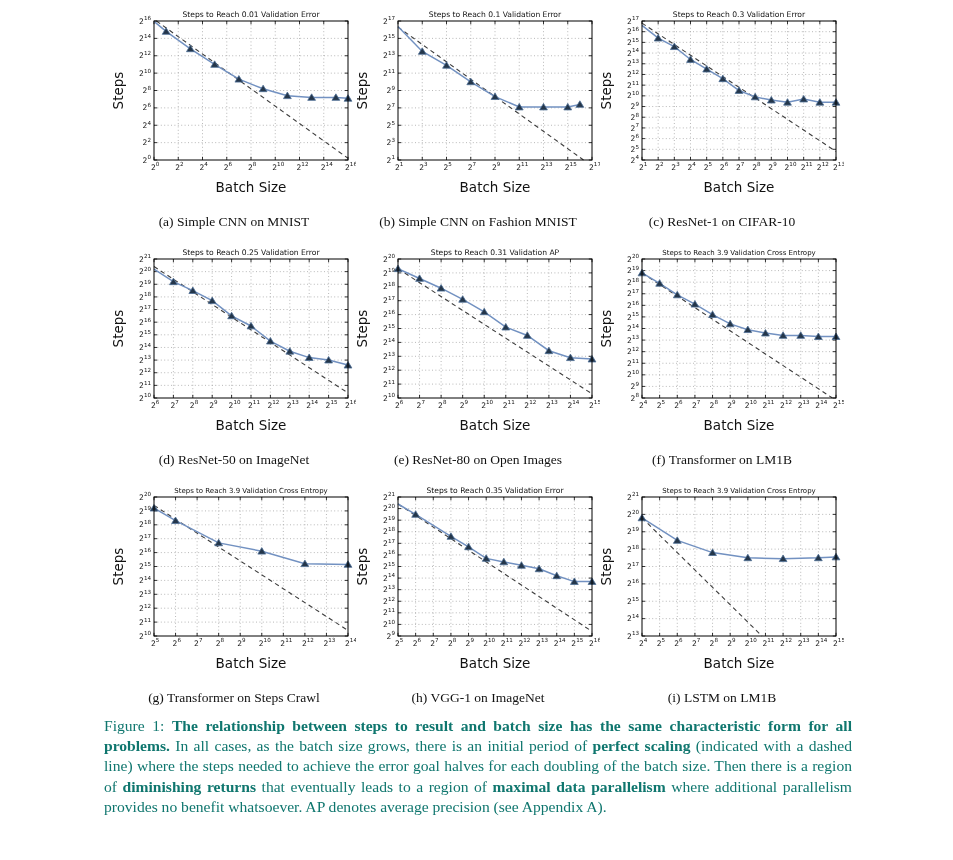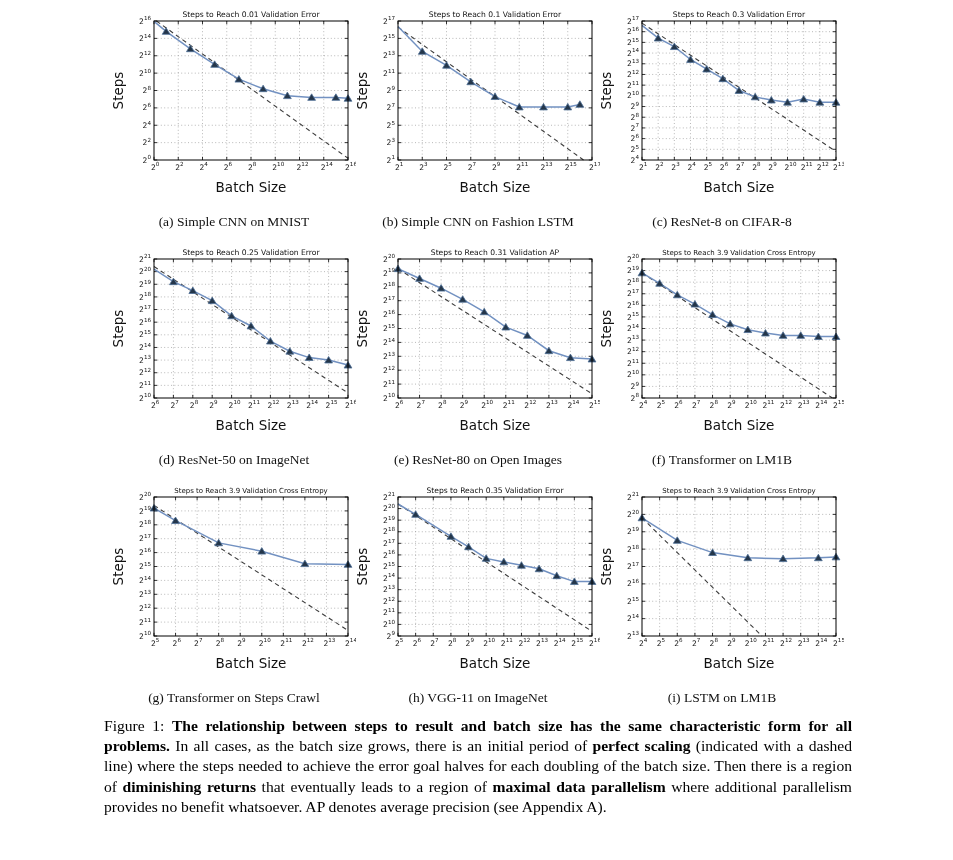--- a/index.html
+++ b/index.html
@@ -11,21 +11,21 @@
     row-gap:16px;column-gap:0;
   }
   figure.plot{margin:0;display:flex;flex-direction:column;align-items:center;}
   figure.plot svg{display:block;}
   figcaption.subcap{
     margin-top:18px;font-size:13.5px;color:#111;
     font-family:"Liberation Serif",serif;white-space:nowrap;
   }
   .figure-caption{
     position:absolute;left:104px;top:716px;width:748px;
-    font-size:15.6px;line-height:20.2px;text-align:justify;color:#000000;
+    font-size:15.6px;line-height:20.2px;text-align:justify;color:#0f766e;
     font-family:"Liberation Serif",serif;margin:0;
   }
   .figure-caption b{font-weight:bold;}
   text{font-family:"DejaVu Sans","Liberation Sans",sans-serif;}
 </style>
 </head>
 <body>
 
 <div class="page">
   <div class="chart-grid">
@@ -195,21 +195,21 @@
           <path d="M 139 84.98125 L 142.9 91.48125 L 135.1 91.48125 Z" fill="#24364a" stroke="#4e6f96" stroke-width="0.8"></path>
           <path d="M 163.25 95.40625000000001 L 167.15 101.90625000000001 L 159.35 101.90625000000001 Z" fill="#24364a" stroke="#4e6f96" stroke-width="0.8"></path>
           <path d="M 187.5 95.40625000000001 L 191.4 101.90625000000001 L 183.6 101.90625000000001 Z" fill="#24364a" stroke="#4e6f96" stroke-width="0.8"></path>
           <path d="M 211.75 95.40625000000001 L 215.65 101.90625000000001 L 207.85 101.90625000000001 Z" fill="#24364a" stroke="#4e6f96" stroke-width="0.8"></path>
           <path d="M 223.875 92.8 L 227.775 99.3 L 219.975 99.3 Z" fill="#24364a" stroke="#4e6f96" stroke-width="0.8"></path>
           <rect x="42" y="13" width="194" height="139" fill="none" stroke="#000000" stroke-width="1"></rect>
           <text x="139" y="8.5" text-anchor="middle" font-size="7.6" fill="#111111">Steps to Reach 0.1 Validation Error</text>
           <text x="139" y="184" text-anchor="middle" font-size="13.5" fill="#111111">Batch Size</text>
           <text x="11" y="82.5" text-anchor="middle" font-size="13.5" fill="#111111" transform="rotate(-90 11 82.5)">Steps</text>
         </svg>
-      <figcaption class="subcap">(b) Simple CNN on Fashion LSTM</figcaption>
+      <figcaption class="subcap">(b) Simple CNN on Fashion MNIST</figcaption>
     </figure>
     <figure class="plot">
       <svg width="244" height="188" viewBox="0 0 244 188">
           <line x1="42" y1="152" x2="45.2" y2="152" stroke="#000000" stroke-width="0.8"></line>
           <line x1="232.8" y1="152" x2="236" y2="152" stroke="#000000" stroke-width="0.8"></line>
           <text x="39" y="154.6" text-anchor="end" font-size="7.6" fill="#111111">2<tspan font-size="5.6" dy="-3.2">4</tspan></text>
           <line x1="42" y1="141.30769230769232" x2="236" y2="141.30769230769232" stroke="#9b9b9b" stroke-width="0.7" stroke-dasharray="1 2.4"></line>
           <line x1="42" y1="141.30769230769232" x2="45.2" y2="141.30769230769232" stroke="#000000" stroke-width="0.8"></line>
           <line x1="232.8" y1="141.30769230769232" x2="236" y2="141.30769230769232" stroke="#000000" stroke-width="0.8"></line>
           <text x="39" y="143.90769230769232" text-anchor="end" font-size="7.6" fill="#111111">2<tspan font-size="5.6" dy="-3.2">5</tspan></text>
@@ -322,21 +322,21 @@
           <path d="M 171.33333333333331 88.52307692307693 L 175.23333333333332 95.02307692307693 L 167.4333333333333 95.02307692307693 Z" fill="#24364a" stroke="#4e6f96" stroke-width="0.8"></path>
           <path d="M 187.5 90.66153846153846 L 191.4 97.16153846153846 L 183.6 97.16153846153846 Z" fill="#24364a" stroke="#4e6f96" stroke-width="0.8"></path>
           <path d="M 203.66666666666669 87.45384615384616 L 207.5666666666667 93.95384615384616 L 199.76666666666668 93.95384615384616 Z" fill="#24364a" stroke="#4e6f96" stroke-width="0.8"></path>
           <path d="M 219.83333333333331 90.66153846153846 L 223.73333333333332 97.16153846153846 L 215.9333333333333 97.16153846153846 Z" fill="#24364a" stroke="#4e6f96" stroke-width="0.8"></path>
           <path d="M 236 90.66153846153846 L 239.9 97.16153846153846 L 232.1 97.16153846153846 Z" fill="#24364a" stroke="#4e6f96" stroke-width="0.8"></path>
           <rect x="42" y="13" width="194" height="139" fill="none" stroke="#000000" stroke-width="1"></rect>
           <text x="139" y="8.5" text-anchor="middle" font-size="7.6" fill="#111111">Steps to Reach 0.3 Validation Error</text>
           <text x="139" y="184" text-anchor="middle" font-size="13.5" fill="#111111">Batch Size</text>
           <text x="11" y="82.5" text-anchor="middle" font-size="13.5" fill="#111111" transform="rotate(-90 11 82.5)">Steps</text>
         </svg>
-      <figcaption class="subcap">(c) ResNet-8 on CIFAR-8</figcaption>
+      <figcaption class="subcap">(c) ResNet-1 on CIFAR-10</figcaption>
     </figure>
     <figure class="plot">
       <svg width="244" height="188" viewBox="0 0 244 188">
           <line x1="42" y1="152" x2="45.2" y2="152" stroke="#000000" stroke-width="0.8"></line>
           <line x1="232.8" y1="152" x2="236" y2="152" stroke="#000000" stroke-width="0.8"></line>
           <text x="39" y="154.6" text-anchor="end" font-size="7.6" fill="#111111">2<tspan font-size="5.6" dy="-3.2">10</tspan></text>
           <line x1="42" y1="139.36363636363637" x2="236" y2="139.36363636363637" stroke="#9b9b9b" stroke-width="0.7" stroke-dasharray="1 2.4"></line>
           <line x1="42" y1="139.36363636363637" x2="45.2" y2="139.36363636363637" stroke="#000000" stroke-width="0.8"></line>
           <line x1="232.8" y1="139.36363636363637" x2="236" y2="139.36363636363637" stroke="#000000" stroke-width="0.8"></line>
           <text x="39" y="141.96363636363637" text-anchor="end" font-size="7.6" fill="#111111">2<tspan font-size="5.6" dy="-3.2">11</tspan></text>
@@ -865,21 +865,21 @@
           <path d="M 165.45454545454544 77.74166666666667 L 169.35454545454544 84.24166666666667 L 161.55454545454543 84.24166666666667 Z" fill="#24364a" stroke="#4e6f96" stroke-width="0.8"></path>
           <path d="M 183.0909090909091 81.21666666666667 L 186.9909090909091 87.71666666666667 L 179.1909090909091 87.71666666666667 Z" fill="#24364a" stroke="#4e6f96" stroke-width="0.8"></path>
           <path d="M 200.72727272727275 88.16666666666667 L 204.62727272727275 94.66666666666667 L 196.82727272727274 94.66666666666667 Z" fill="#24364a" stroke="#4e6f96" stroke-width="0.8"></path>
           <path d="M 218.36363636363635 93.95833333333334 L 222.26363636363635 100.45833333333334 L 214.46363636363634 100.45833333333334 Z" fill="#24364a" stroke="#4e6f96" stroke-width="0.8"></path>
           <path d="M 236 93.95833333333334 L 239.9 100.45833333333334 L 232.1 100.45833333333334 Z" fill="#24364a" stroke="#4e6f96" stroke-width="0.8"></path>
           <rect x="42" y="13" width="194" height="139" fill="none" stroke="#000000" stroke-width="1"></rect>
           <text x="139" y="8.5" text-anchor="middle" font-size="7.6" fill="#111111">Steps to Reach 0.35 Validation Error</text>
           <text x="139" y="184" text-anchor="middle" font-size="13.5" fill="#111111">Batch Size</text>
           <text x="11" y="82.5" text-anchor="middle" font-size="13.5" fill="#111111" transform="rotate(-90 11 82.5)">Steps</text>
         </svg>
-      <figcaption class="subcap">(h) VGG-11 on ImageNet</figcaption>
+      <figcaption class="subcap">(h) VGG-1 on ImageNet</figcaption>
     </figure>
     <figure class="plot">
       <svg width="244" height="188" viewBox="0 0 244 188">
           <line x1="42" y1="152" x2="45.2" y2="152" stroke="#000000" stroke-width="0.8"></line>
           <line x1="232.8" y1="152" x2="236" y2="152" stroke="#000000" stroke-width="0.8"></line>
           <text x="39" y="154.6" text-anchor="end" font-size="7.6" fill="#111111">2<tspan font-size="5.6" dy="-3.2">13</tspan></text>
           <line x1="42" y1="134.625" x2="236" y2="134.625" stroke="#9b9b9b" stroke-width="0.7" stroke-dasharray="1 2.4"></line>
           <line x1="42" y1="134.625" x2="45.2" y2="134.625" stroke="#000000" stroke-width="0.8"></line>
           <line x1="232.8" y1="134.625" x2="236" y2="134.625" stroke="#000000" stroke-width="0.8"></line>
           <text x="39" y="137.225" text-anchor="end" font-size="7.6" fill="#111111">2<tspan font-size="5.6" dy="-3.2">14</tspan></text>

